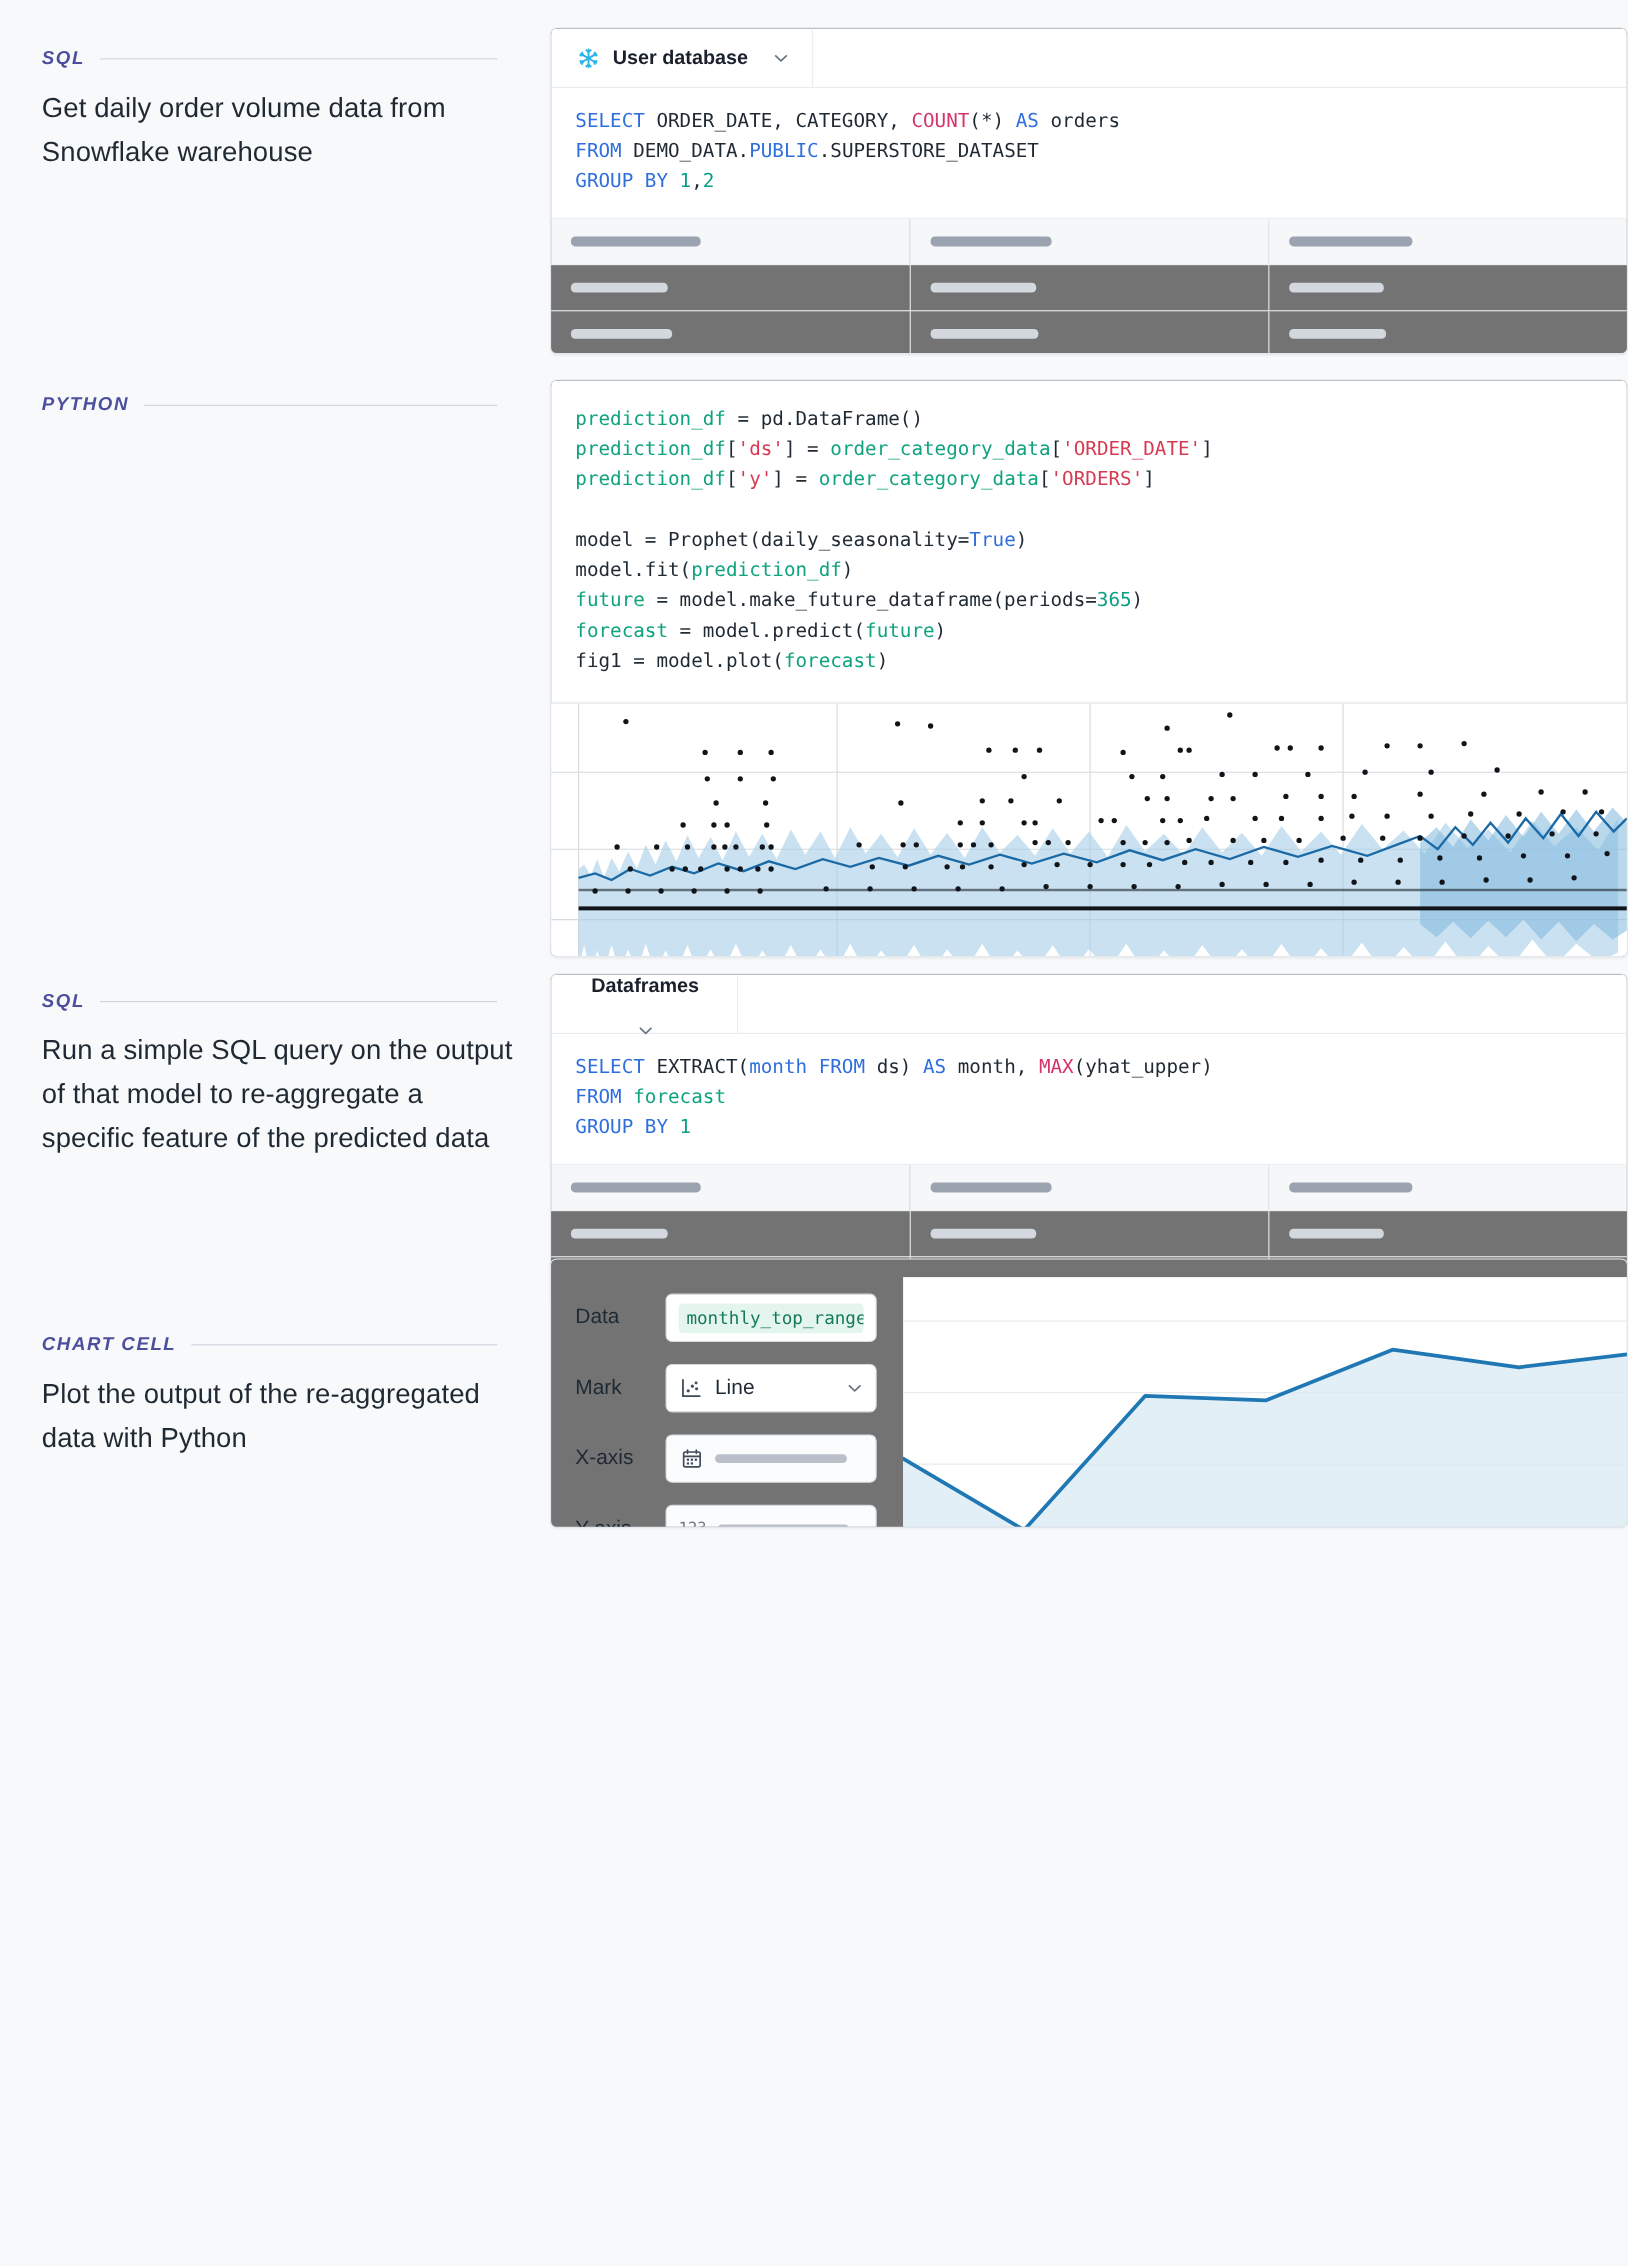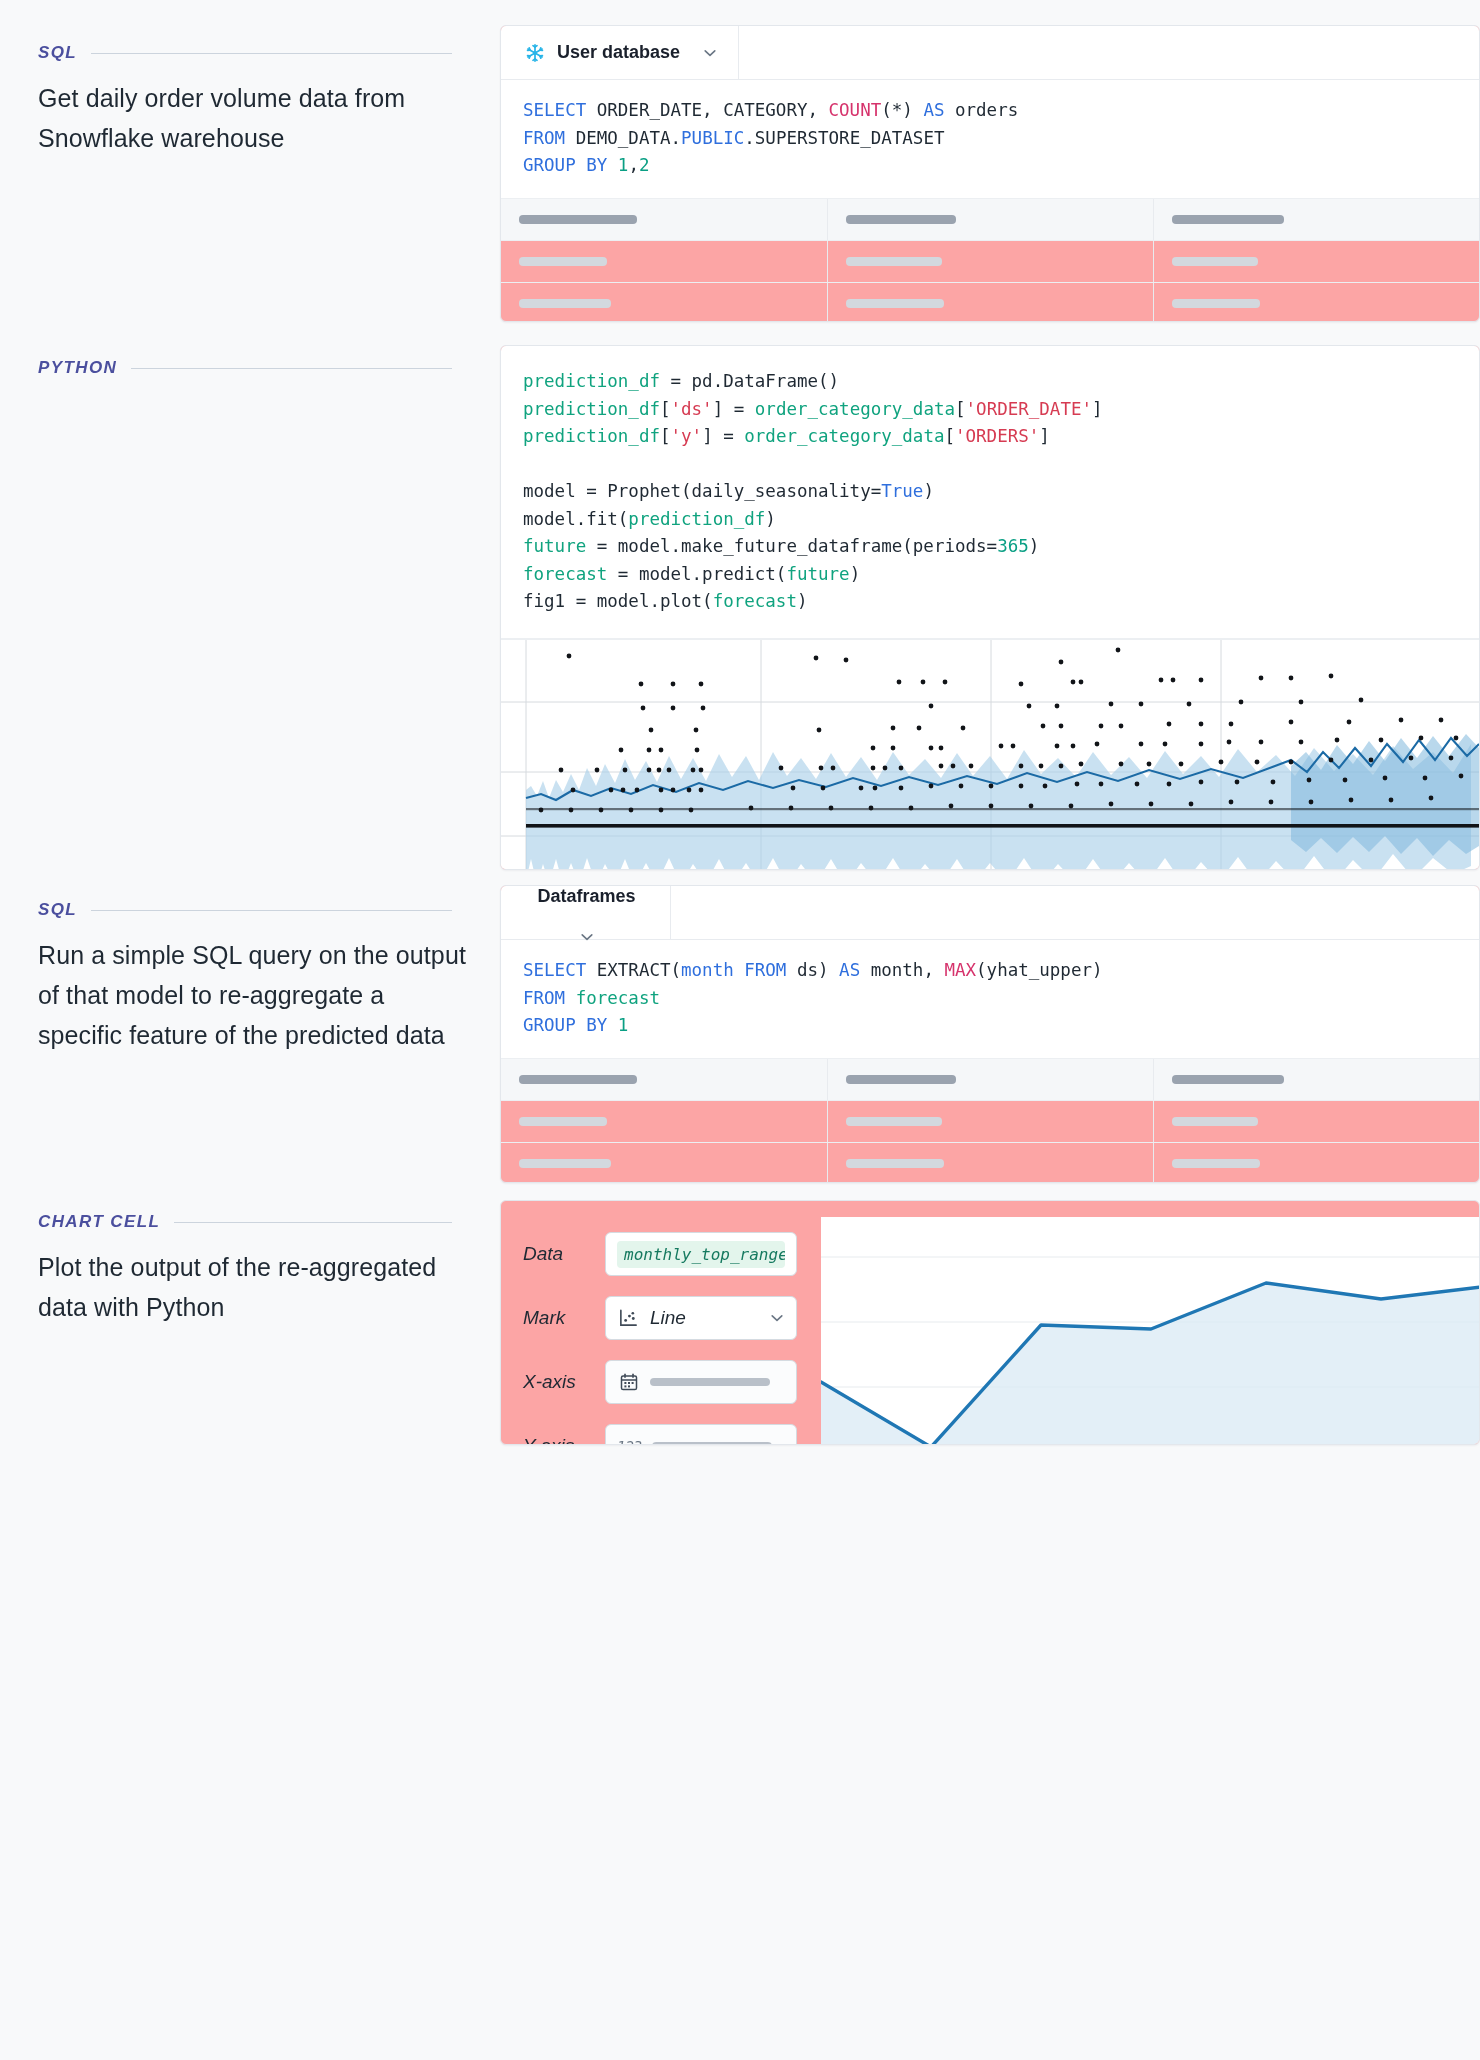--- a/index.html
+++ b/index.html
@@ -24,21 +24,21 @@
   .cell-rule { flex: 1 1 auto; height: 1px; background: #ccd4dd; }
   .prompt-text {
     margin-top: 15px; font-size: 25px; line-height: 40px; color: #1f2933;
     letter-spacing: 0.1px; max-width: 430px;
   }
 
   
   .right-col { position:absolute; left:500px; top:0; width: 980px; height:2060px; }
   .cell-card {
     position:absolute; left: 0; width: 980px;
-    background:#fca5a5; border:1px solid #e3e7ec; border-radius: 6px;
+    background:#737373; border:1px solid #e3e7ec; border-radius: 6px;
     box-shadow: 0 1px 2px rgba(16,24,40,0.05);
     overflow: hidden;
   }
   .cell-toolbar { display:flex; align-items:stretch; height: 54px; border-bottom:1px solid #e8ebef; background:#fff;}
   .source-select {
     display:flex; align-items:center; gap:11px; padding: 0 20px 0 22px;
     border-right: 1px solid #e8ebef; min-width: 224px;
   }
   .source-name { font-size: 18px; font-weight:700; color:#1a202c; white-space:nowrap;}
   .chevron { width:16px; height:16px; flex:0 0 auto; color:#6b7785; }
@@ -473,21 +473,21 @@
               </td>
               <td style="border-right:none">
                 <div class="bar light" style="width:88px"></div>
               </td>
             </tr>
       </tbody>
         </table>
 
     </div>
 
-    <div class="cell-card" style="top:1200px; height:245px;font-style:italic;">
+    <div class="cell-card" style="top:1144px; height:245px;">
       <div class="chartcell-body">
 
         <div class="form-col">
 
           <div class="form-row">
             <span class="form-label">Data</span>
             <div class="form-field">
               <span class="field-chip">monthly_top_range</span>
             </div>
           </div>

